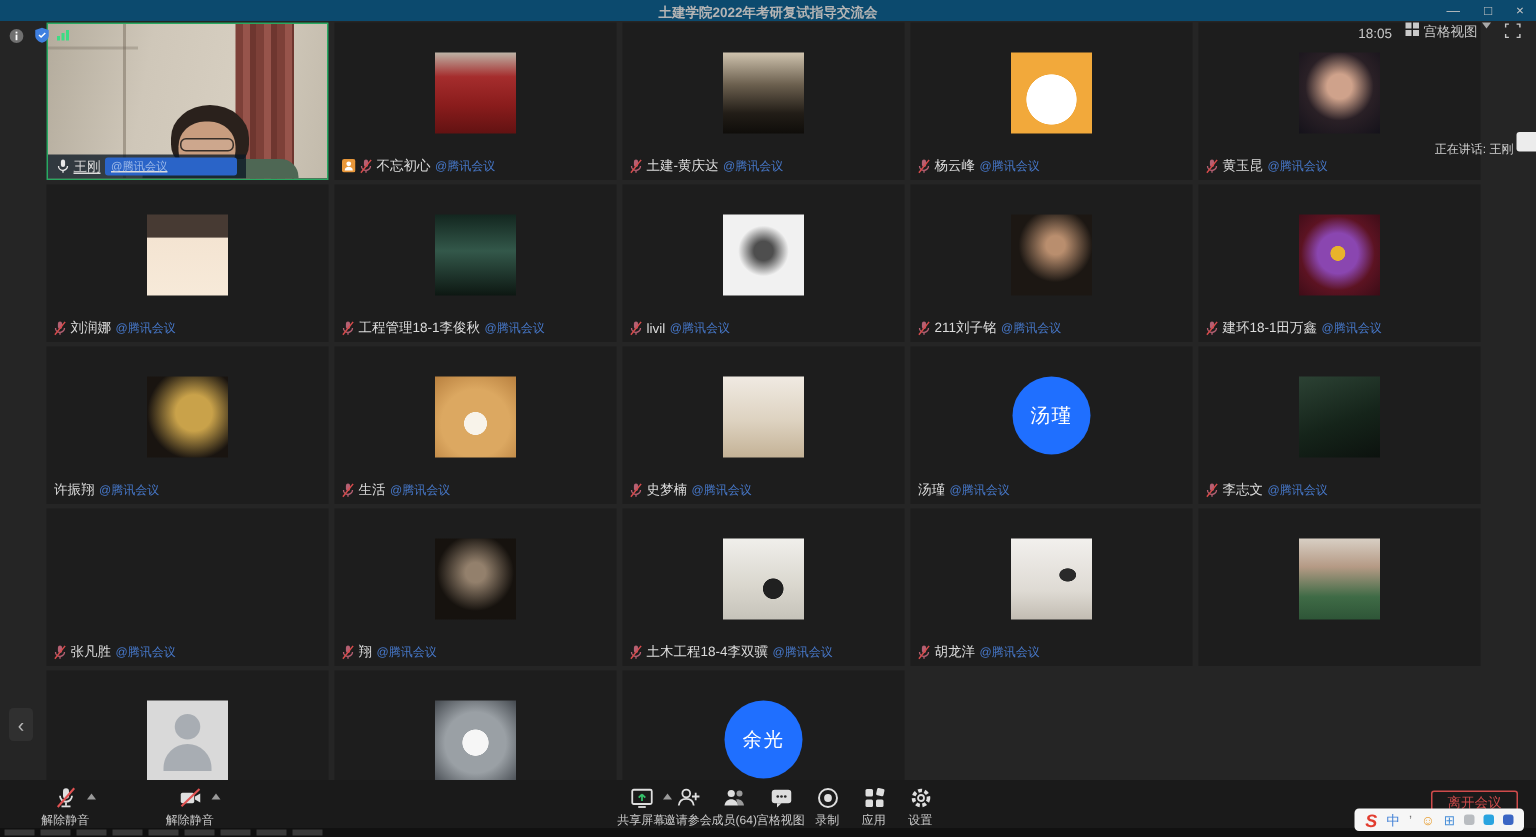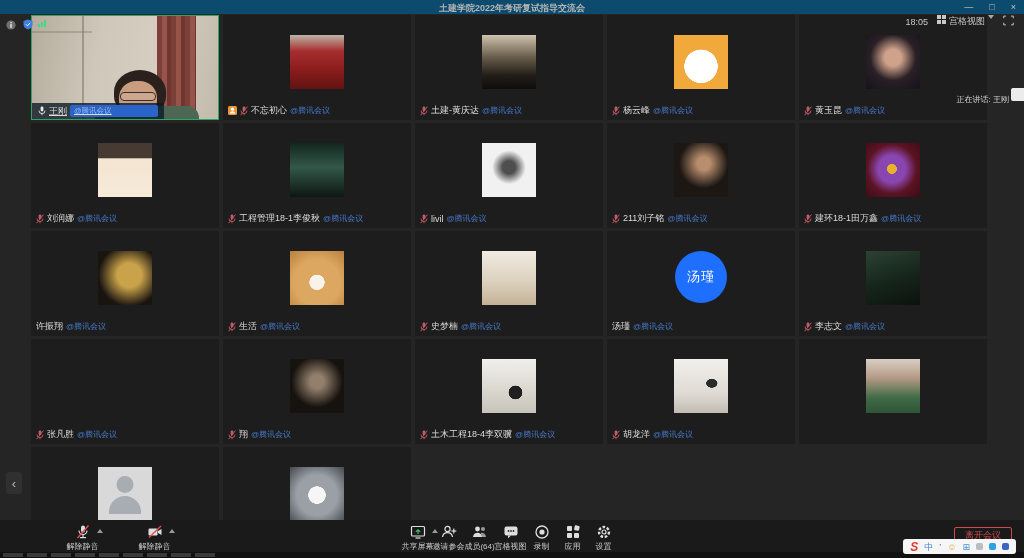--- a/index.html
+++ b/index.html
@@ -55,22 +55,22 @@
   .vglasses{position:absolute;left:47.5%;top:74%;width:36px;height:9px;border:1.5px solid #372f29;border-radius:4px;background:rgba(250,250,250,.12);box-sizing:border-box;}
   .vbody{position:absolute;left:34%;bottom:0;width:104px;height:13px;background:#4e6754;border-radius:12px 12px 0 0;}
   .signal{position:absolute;left:6px;top:4px;display:flex;align-items:flex-end;gap:1px;z-index:4;}
   .signal i{width:2px;background:#3ddc84;display:block;}
   .signal i:nth-child(1){height:3px;}.signal i:nth-child(2){height:5px;}.signal i:nth-child(3){height:7px;}
   
   .pager{position:absolute;left:6px;top:472px;width:16px;height:22px;background:#303030;color:#b9b9b9;
         display:flex;align-items:center;justify-content:center;border-radius:3px;font-size:13px;z-index:6;cursor:pointer;}
   
   .toolbar{position:absolute;left:0;right:0;bottom:0;height:38px;background:#1a1a1a;z-index:10;}
-  .tb-left{position:absolute;left:28px;top:4px;display:flex;gap:41px;margin-left:39px;}
-  .tb-right{position:absolute;left:402px;top:4px;display:flex;align-items:flex-end;}
+  .tb-left{position:absolute;left:28px;top:4px;display:flex;gap:52px;}
+  .tb-right{position:absolute;left:412px;top:4px;display:flex;align-items:flex-end;}
   .tb-item{width:31px;display:flex;flex-direction:column;align-items:center;gap:1px;color:#c9c9c9;
         font-size:8px;position:relative;cursor:pointer;white-space:nowrap;}
   .tb-item .ticon{width:16px;height:16px;display:flex;align-items:center;justify-content:center;}
   .tb-item .caret-up{position:absolute;right:-5px;top:5px;width:0;height:0;
         border-left:3px solid transparent;border-right:3px solid transparent;border-bottom:4px solid #9a9a9a;}
   .leave{position:absolute;right:12px;top:7px;height:17px;padding:0 10px;background:transparent;
         border:1px solid #cf4b4b;border-radius:2px;color:#cf4b4b;font-size:9px;cursor:pointer;
         font-family:inherit;z-index:12;}
   
   .ime{position:absolute;right:8px;bottom:4px;height:15px;background:#f6f6f6;border-radius:3px;
@@ -446,20 +446,28 @@
     <div class="avatar placeholder">
         <span class="ph-head"></span>
         <span class="ph-body"></span>
       </div>
 
   </div>
     <div class="tile">
     <div class="avatar" style="background: radial-gradient(circle at 50% 52%, rgb(246, 246, 246) 0px, rgb(246, 246, 246) 22%, rgb(154, 160, 165) 23%, rgb(154, 160, 165) 52%, rgb(67, 72, 78));"></div>
 
   </div>
+    <div class="tile">
+    <div class="avatar initials">余光</div>
+    <div class="label">
+
+      <span>余光</span>
+
+    </div>
+  </div>
   </div>
 
 <div class="pager">‹</div>
 
 <div class="toolbar">
   <div class="tb-left" id="tbLeft">
       <div class="tb-item">
         <span class="ticon">
           <svg width="16" height="16" viewBox="0 0 16 16">
             <rect x="6" y="1.5" width="4" height="7" rx="2" fill="#dedede"></rect>

